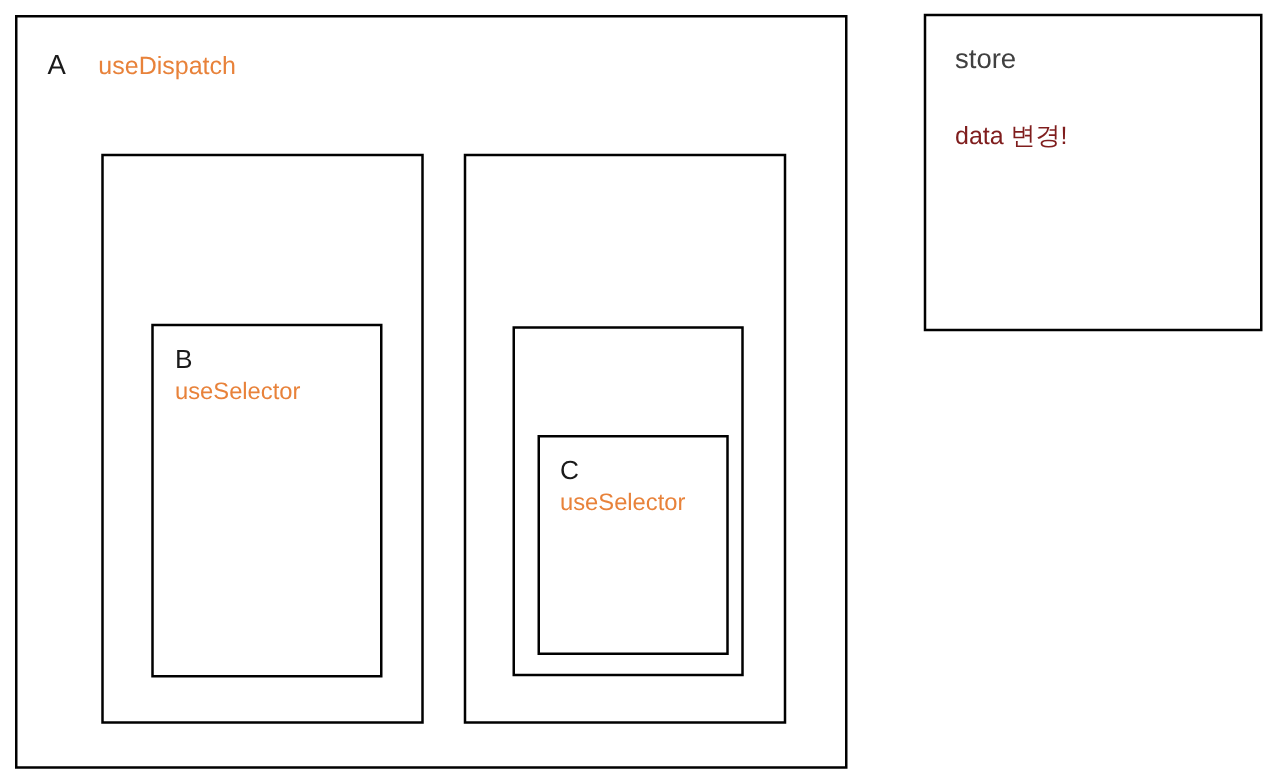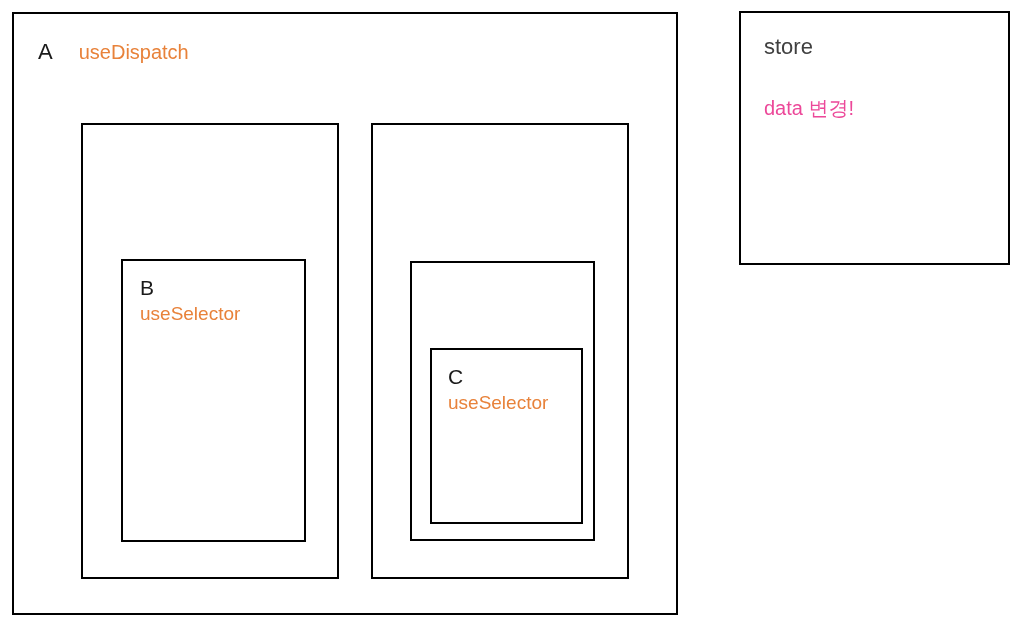--- a/index.html
+++ b/index.html
@@ -148,21 +148,21 @@
     left: 764px;
     top: 34px;
     color: #404040;
     font-size: 22px;
     white-space: nowrap;
   }
   .label-store-note {
     position: absolute;
     left: 764px;
     top: 95px;
-    color: #ec4899;
+    color: #7f1d1d;
     font-size: 20px;
     white-space: nowrap;
   }
 </style>
 </head>
 <body>
 
 <div class="canvas">
 
   <div class="box box-a"></div>

